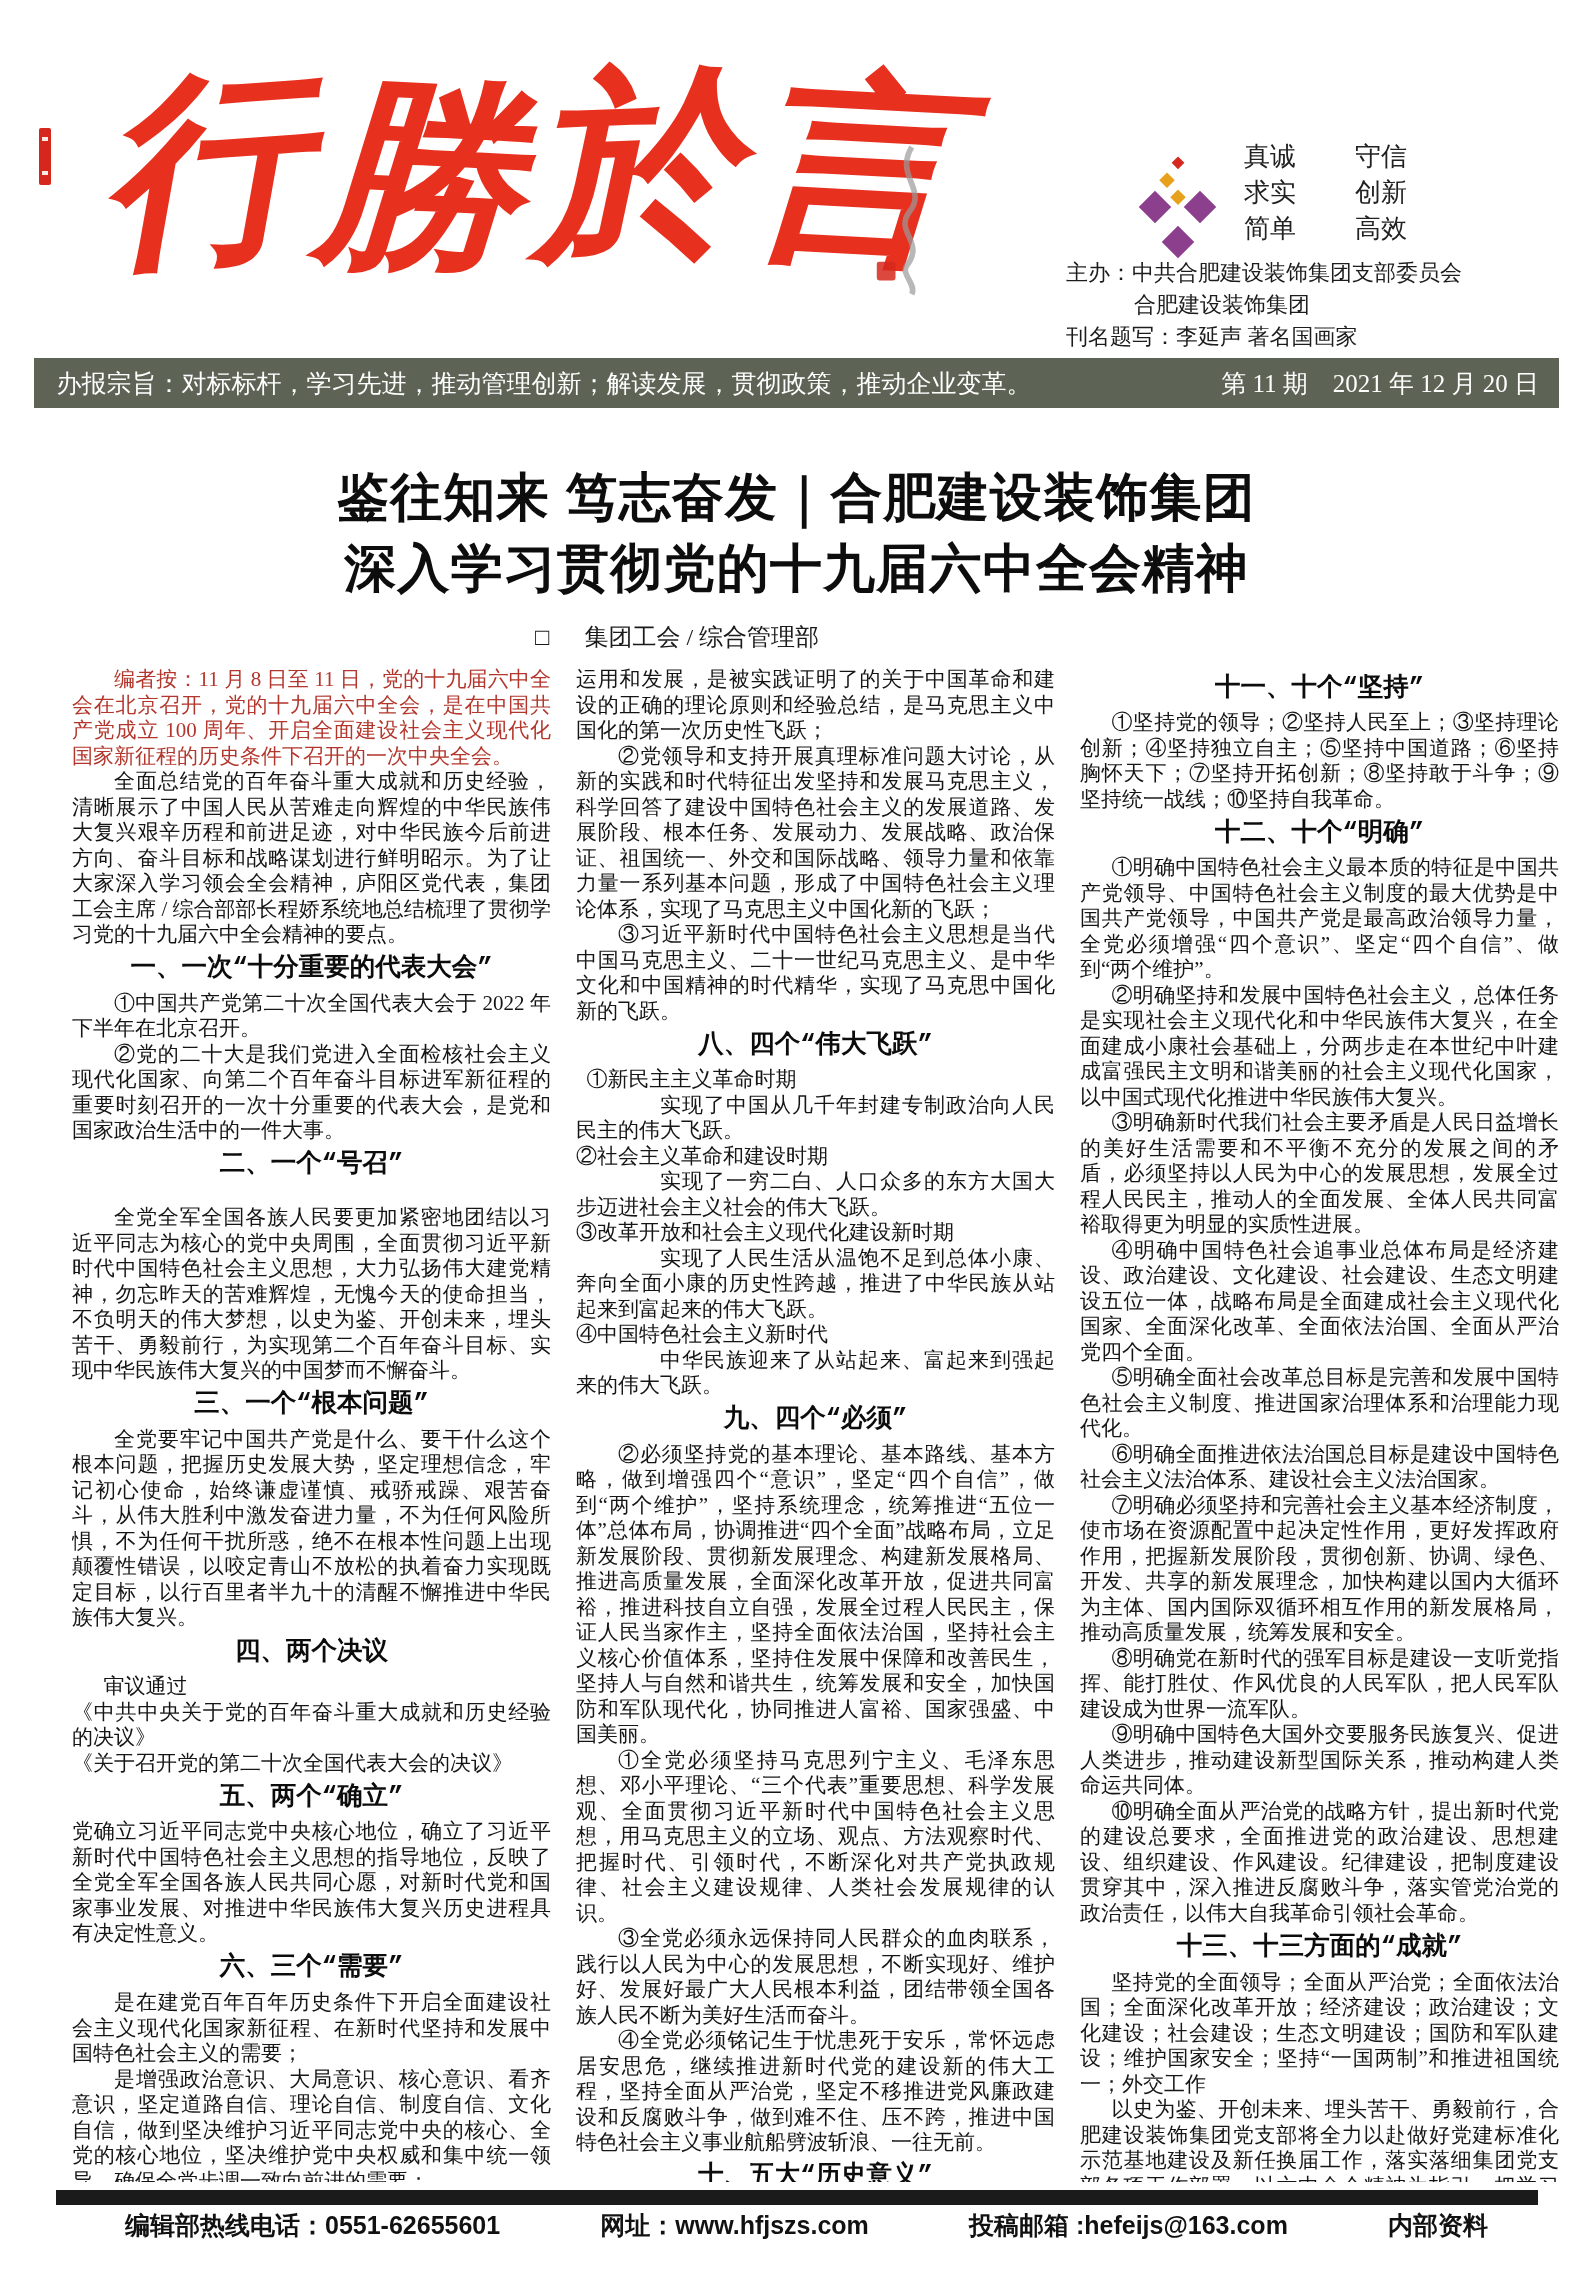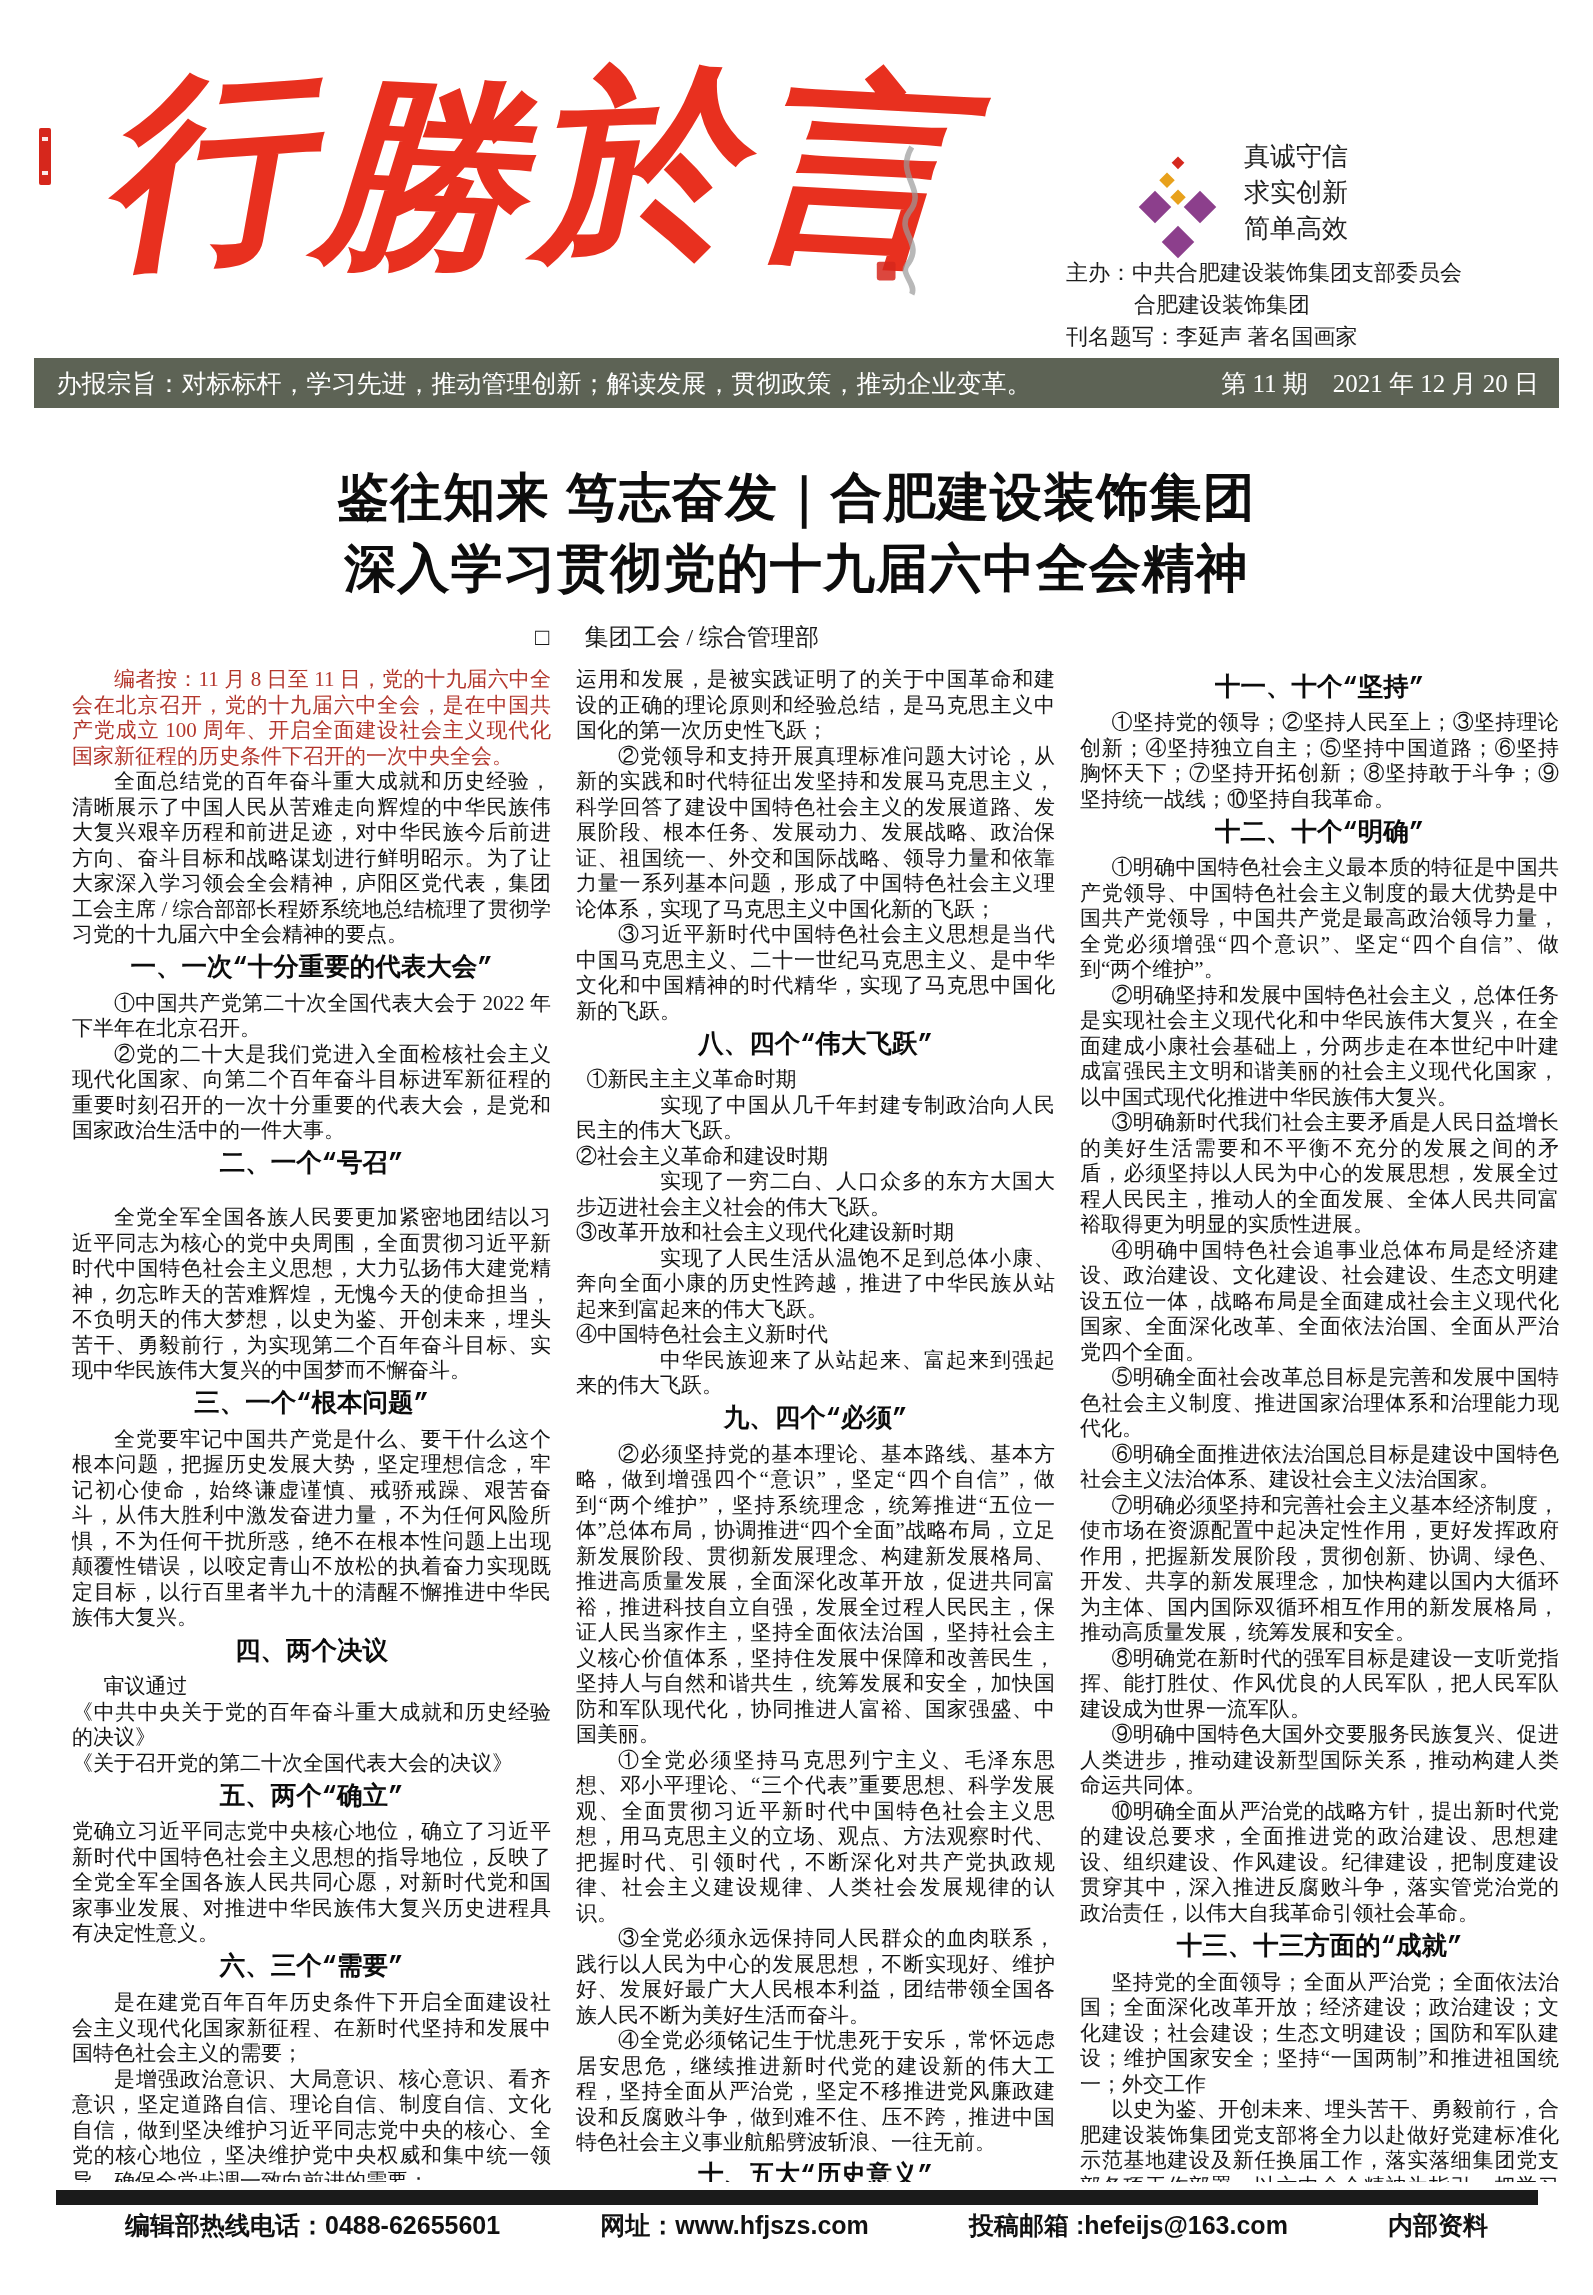--- a/index.html
+++ b/index.html
@@ -17,21 +17,21 @@
   .tc2{transform:rotate(-2deg) translateY(-5px);}
   .tc3{transform:rotate(3deg) translateY(2.5px);}
   .left-seal{position:absolute;left:39px;top:128px;width:12px;height:57px;
              background:var(--seal-red);border-radius:1.9px;}
   .left-seal::before,.left-seal::after{content:"";position:absolute;left:2.5px;width:6.8px;height:4.4px;background:#fff;opacity:.9;}
   .left-seal::before{top:8.7px;} .left-seal::after{bottom:10px;}
   .signature{position:absolute;left:873px;top:142px;}
   .logo{position:absolute;left:1141px;top:153px;width:78px;height:105px;}
   .diamond{position:absolute;display:block;transform:translate(-50%,-50%) rotate(45deg);}
   .values{position:absolute;left:1244px;top:139px;font-size:26px;line-height:36px;color:#222;}
-  .vrow{display:flex;width:163px;}
+  .vrow{display:flex;justify-content:space-between;width:163px;}
   .org-block{position:absolute;left:1066px;top:257px;font-size:22px;line-height:32px;color:#1c1c1c;}
   .org-line2{padding-left:68px;}
 
   
   .motto-bar{position:absolute;left:34px;top:358px;width:1525px;height:50px;
              background:var(--bar-bg);color:#fff;display:flex;align-items:center;
              justify-content:space-between;padding:0 20px 0 22.4px;box-sizing:border-box;
              font-size:25px;white-space:nowrap;}
 
   
@@ -169,18 +169,18 @@
       <p class="bp" style="text-indent: 1.5em;">⑨明确中国特色大国外交要服务民族复兴、促进人类进步，推动建设新型国际关系，推动构建人类命运共同体。</p>
       <p class="bp" style="text-indent: 1.5em;">⑩明确全面从严治党的战略方针，提出新时代党的建设总要求，全面推进党的政治建设、思想建设、组织建设、作风建设。纪律建设，把制度建设贯穿其中，深入推进反腐败斗争，落实管党治党的政治责任，以伟大自我革命引领社会革命。</p>
       <h3 class="bh">十三、十三方面的“成就”</h3>
       <p class="bp" style="text-indent: 1.5em;">坚持党的全面领导；全面从严治党；全面依法治国；全面深化改革开放；经济建设；政治建设；文化建设；社会建设；生态文明建设；国防和军队建设；维护国家安全；坚持“一国两制”和推进祖国统一；外交工作</p>
       <p class="bp" style="text-indent: 1.5em;">以史为鉴、开创未来、埋头苦干、勇毅前行，合肥建设装饰集团党支部将全力以赴做好党建标准化示范基地建设及新任换届工作，落实落细集团党支部各项工作部署，以六中全会精神为指引，把学习贯彻全会精神同做好当前各项工作、谋划下一步发展方向有机结合，用党建引领企业发展、用党建引领项目建设，让党建成为看得见的“生产力”，指引企业向好发展！</p>
     </div>
   </div>
 
 <div class="footer-bar"></div>
 <div class="footer">
-  <span>编辑部热线电话：0488-62655601</span>
+  <span>编辑部热线电话：0551-62655601</span>
   <span>网址：www.hfjszs.com</span>
   <span>投稿邮箱 :hefeijs@163.com</span>
   <span>内部资料</span>
 </div>
 
 
 </body></html>

